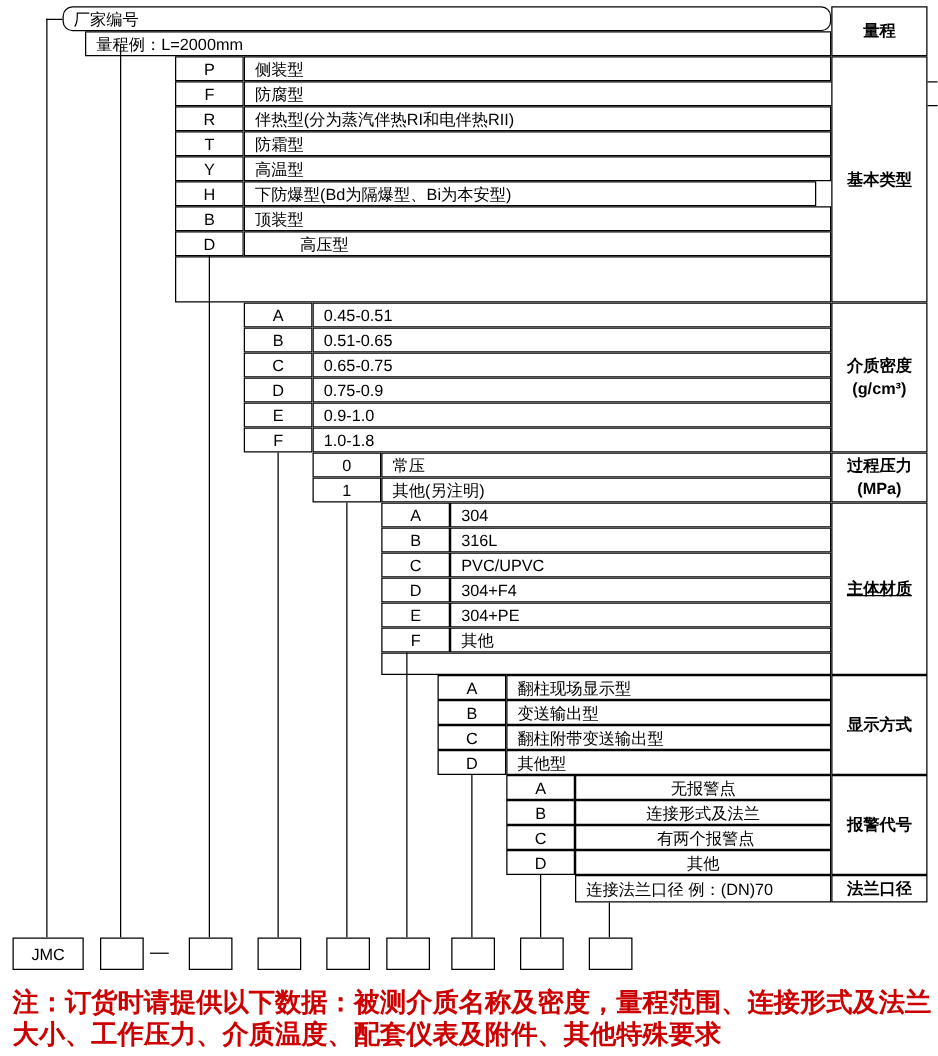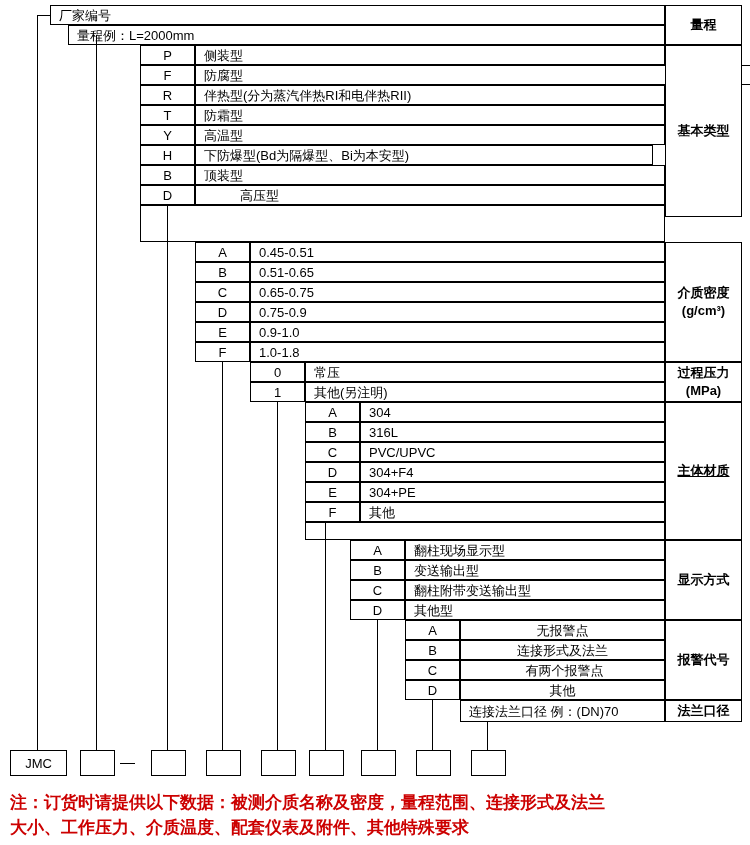--- a/index.html
+++ b/index.html
@@ -26,28 +26,28 @@
   .vline{position:absolute;width:1px;background:#000;}
   .hline{position:absolute;height:1px;background:#000;}
 
   
   .bot{position:absolute;border:1px solid #000;background:#fff;height:24px;
        display:flex;align-items:center;justify-content:center;font-size:13px;}
   .dash{position:absolute;font-size:15px;line-height:24px;}
 
   
   .note{position:absolute;left:10px;top:790px;width:740px;color:#cc0000;
-        font-weight:bold;font-size:17px;line-height:25px;}
+        font-weight:bold;font-size:21px;line-height:25px;}
 </style>
 </head>
 <body>
 
 <div class="wrap">
 
-  <div class="cell bx desc" style="left:50px;top:5px;width:615px;height:20px;">厂家编号</div>
+  <div class="cell bx desc" style="left:50px;top:5px;width:615px;height:20px;border-radius:8px;">厂家编号</div>
 
   <div class="cell bx desc" style="left:68px;top:25px;width:597px;height:20px;">量程例：L=2000mm</div>
 
   <div class="cell bx cat" style="left:665px;top:5px;width:77px;height:40px;">量程</div>
 
   <div class="cell bx code" style="left:140px;top:45px;width:55px;height:20px;">P</div>
   <div class="cell bx desc" style="left:195px;top:45px;width:470px;height:20px;">侧装型</div>
 
   <div class="cell bx code" style="left:140px;top:65px;width:55px;height:20px;">F</div>
   <div class="cell bx desc" style="left:195px;top:65px;width:564px;height:20px;">防腐型</div>
@@ -65,21 +65,21 @@
   <div class="cell bx desc" style="left:195px;top:145px;width:458px;height:20px;">下防爆型(Bd为隔爆型、Bi为本安型)</div>
 
   <div class="cell bx code" style="left:140px;top:165px;width:55px;height:20px;">B</div>
   <div class="cell bx desc" style="left:195px;top:165px;width:470px;height:20px;">顶装型</div>
 
   <div class="cell bx code" style="left:140px;top:185px;width:55px;height:20px;">D</div>
   <div class="cell bx desc" style="left:195px;top:185px;width:470px;height:20px;padding-left:44px;">高压型</div>
 
   <div class="cell bx" style="left:140px;top:205px;width:525px;height:37px;"></div>
 
-  <div class="cell bx cat" style="left:665px;top:45px;width:77px;height:172px;">基本类型</div>
+  <div class="cell bx cat" style="left:665px;top:45px;width:77px;height:197px;">基本类型</div>
 
   <div class="cell bx code" style="left:195px;top:242px;width:55px;height:20px;">A</div>
   <div class="cell bx desc" style="left:250px;top:242px;width:415px;height:20px;">0.45-0.51</div>
 
   <div class="cell bx code" style="left:195px;top:262px;width:55px;height:20px;">B</div>
   <div class="cell bx desc" style="left:250px;top:262px;width:415px;height:20px;">0.51-0.65</div>
 
   <div class="cell bx code" style="left:195px;top:282px;width:55px;height:20px;">C</div>
   <div class="cell bx desc" style="left:250px;top:282px;width:415px;height:20px;">0.65-0.75</div>
 

